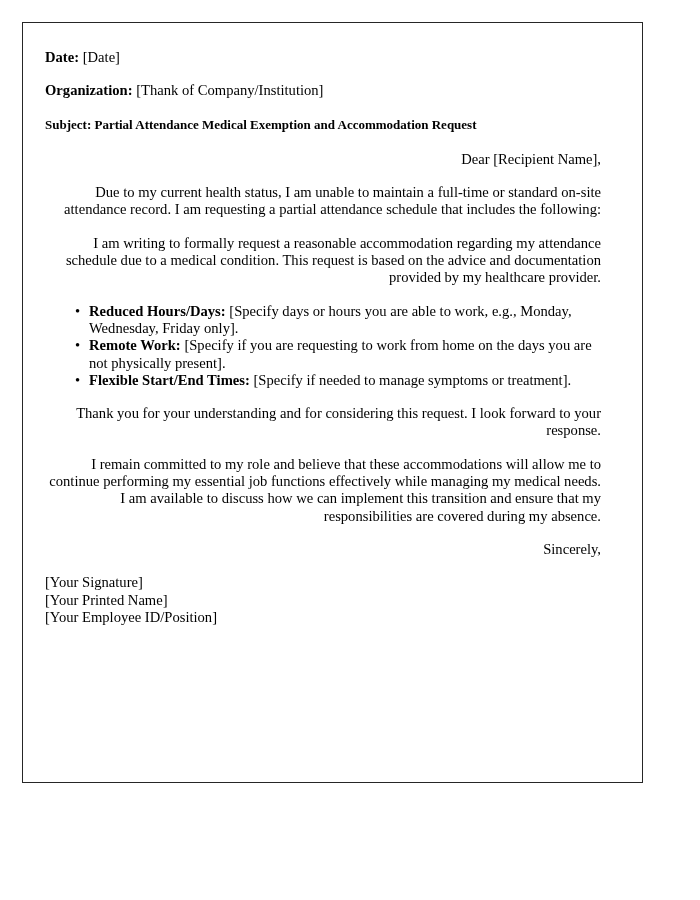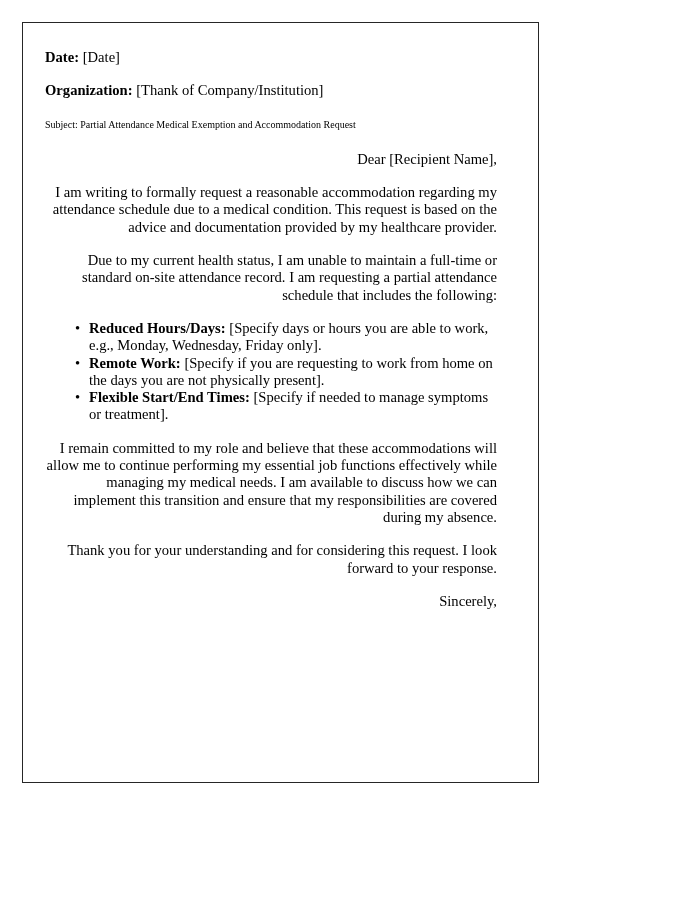--- a/index.html
+++ b/index.html
@@ -14,21 +14,21 @@
     position: relative;
     font-family: "Liberation Serif", "DejaVu Serif", serif;
     color: #000000;
     overflow: hidden;
   }
 
   #letter-page {
     position: absolute;
     left: 22px;
     top: 22px;
-    width: 517px;
+    width: 621px;
     height: 761px;
     border: 1.5px solid #262626;
     box-sizing: border-box;
     background: #ffffff;
   }
 
   #letter-body {
     padding: 26px 41px 0 22px;
     box-sizing: border-box;
   }
@@ -49,23 +49,23 @@
 
   .block {
     margin: 0 0 16px 0;
   }
 
   .bold {
     font-weight: bold;
   }
 
   .subject {
-    font-size: 10px;
+    font-size: 13px;
     line-height: 17.3px;
-    font-weight: normal;
+    font-weight: bold;
     margin: 0 0 18px 0;
   }
 
   ul.req-list {
     margin: 0 0 16px 0;
     padding: 0 0 0 30px;
     list-style: none;
   }
 
   ul.req-list > li {
@@ -101,38 +101,43 @@
     </div>
 
     <div class="block">
       <div class="line"><span class="bold">Organization:</span> <span>[Thank of Company/Institution]</span></div>
     </div>
 
     <div class="subject">Subject: Partial Attendance Medical Exemption and Accommodation Request</div>
 
     <div class="para">Dear [Recipient Name],</div>
 
+    <div class="para">Due to my current health status, I am unable to maintain a full-time or standard on-site attendance record. I am requesting a partial attendance schedule that includes the following:</div>
+
     <div class="para">I am writing to formally request a reasonable accommodation regarding my attendance schedule due to a medical condition. This request is based on the advice and documentation provided by my healthcare provider.</div>
-
-    <div class="para">Due to my current health status, I am unable to maintain a full-time or standard on-site attendance record. I am requesting a partial attendance schedule that includes the following:</div>
 
     <ul class="req-list">
       <li>
         <span class="bullet-dot">•</span><span class="bold">Reduced Hours/Days:</span><span> [Specify days or hours you are able to work, e.g., Monday, Wednesday, Friday only].</span>
       </li>
       <li>
         <span class="bullet-dot">•</span><span class="bold">Remote Work:</span><span> [Specify if you are requesting to work from home on the days you are not physically present].</span>
       </li>
       <li>
         <span class="bullet-dot">•</span><span class="bold">Flexible Start/End Times:</span><span> [Specify if needed to manage symptoms or treatment].</span>
       </li>
     </ul>
 
 
+    <div class="para">Thank you for your understanding and for considering this request. I look forward to your response.</div>
+
     <div class="para">I remain committed to my role and believe that these accommodations will allow me to continue performing my essential job functions effectively while managing my medical needs. I am available to discuss how we can implement this transition and ensure that my responsibilities are covered during my absence.</div>
-
-    <div class="para">Thank you for your understanding and for considering this request. I look forward to your response.</div>
 
     <div class="para">Sincerely,</div>
 
+    <div class="sig-lines">
+      <div class="line">[Your Signature]</div>
+      <div class="line">[Your Printed Name]</div>
+      <div class="line">[Your Employee ID/Position]</div>
+    </div>
 
   </div>
 </div>
 
 </body></html>

